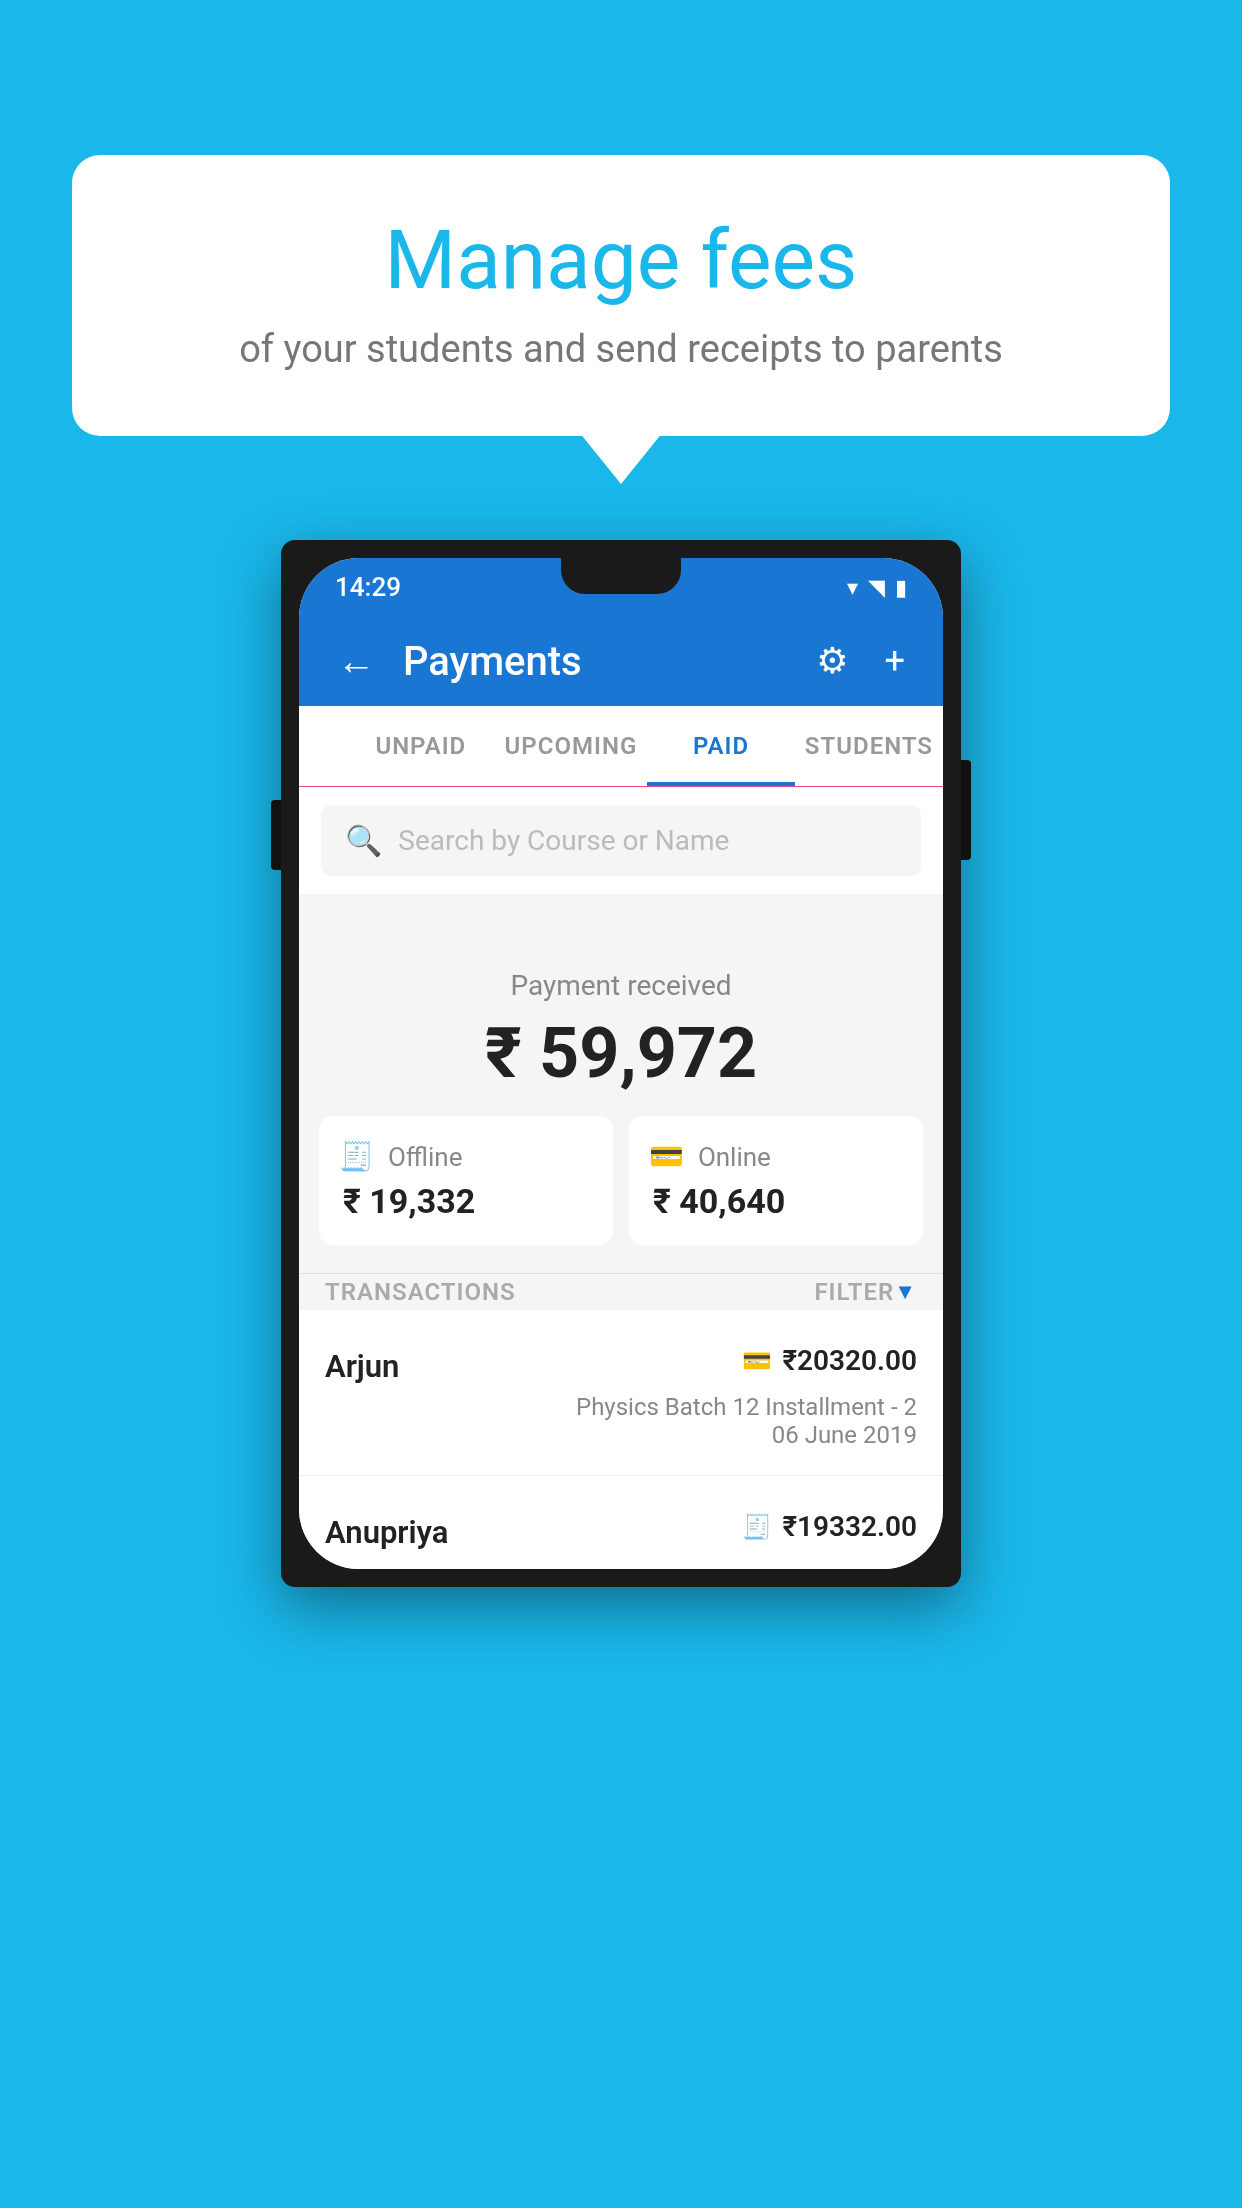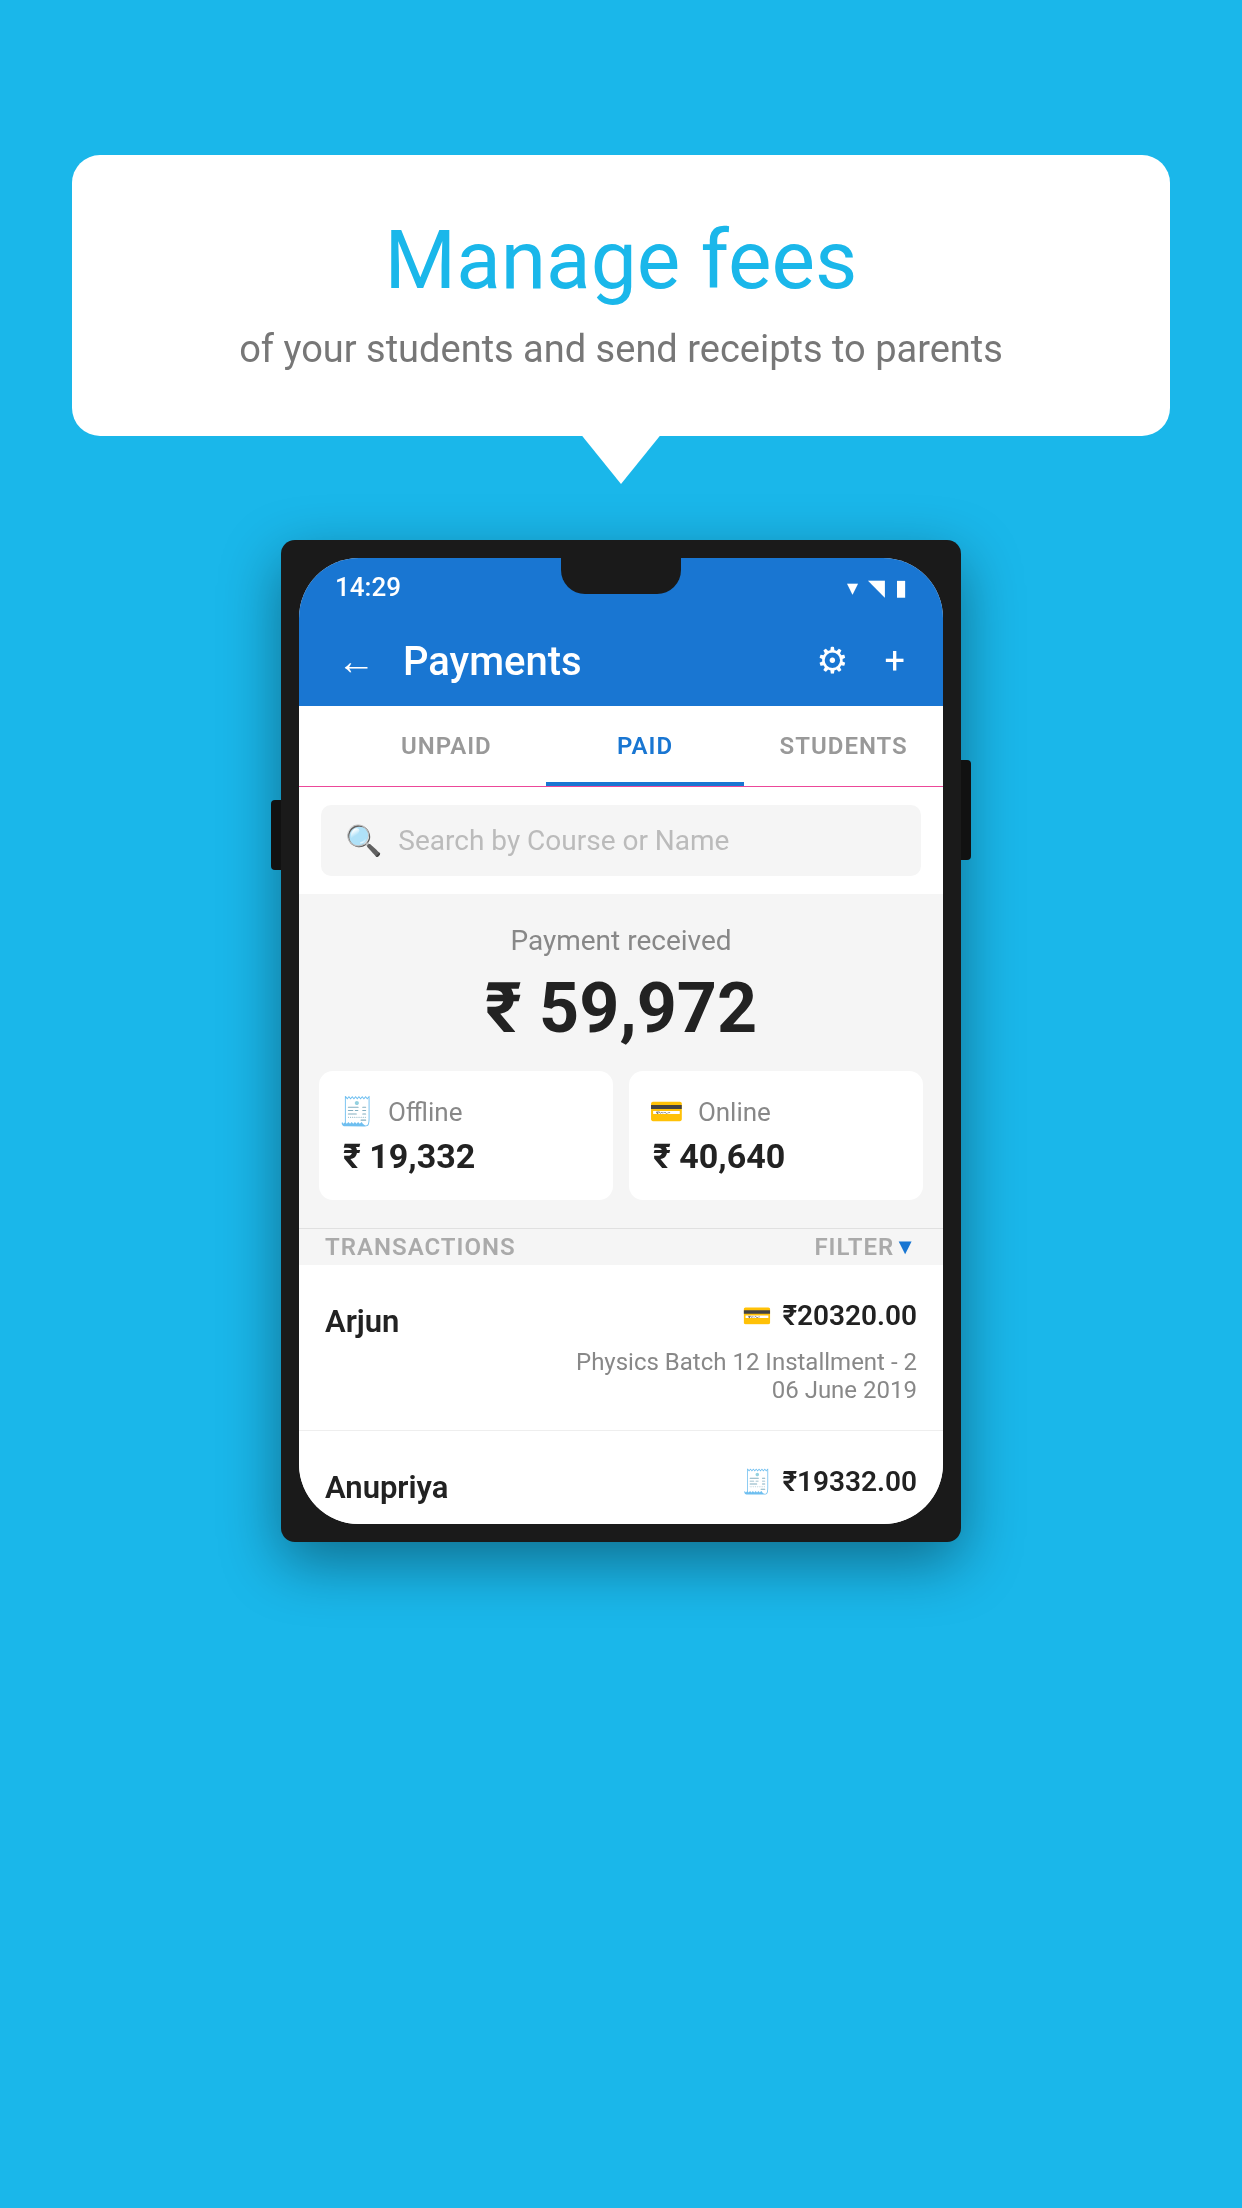--- a/index.html
+++ b/index.html
@@ -240,20 +240,21 @@
     .payment-received-section {
       background: #f5f5f5;
       padding: 30px 20px 20px;
       text-align: center;
     }
 
     .payment-label {
       font-size: 28px;
       color: #888;
       margin-bottom: 10px;
+      margin-top: 45px;
     }
 
     .payment-amount {
       font-size: 70px;
       font-weight: 700;
       color: #222;
       margin-bottom: 22px;
     }
 
     .payment-cards {
@@ -409,20 +410,21 @@
 
       <div class="app-bar">
         <span class="back-btn">←</span>
         <span class="app-title">Payments</span>
         <span class="gear-btn">⚙</span>
         <span class="plus-btn">+</span>
       </div>
 
       <div class="tabs">
         <div class="tab">UNPAID</div>
+        <div class="tab">UPCOMING</div>
         <div class="tab active">PAID</div>
         <div class="tab">STUDENTS</div>
       </div>
 
       <div class="search-container">
         <div class="search-box">
           <span class="search-icon-inner">🔍</span>
           <span class="search-placeholder">Search by Course or Name</span>
         </div>
       </div>

